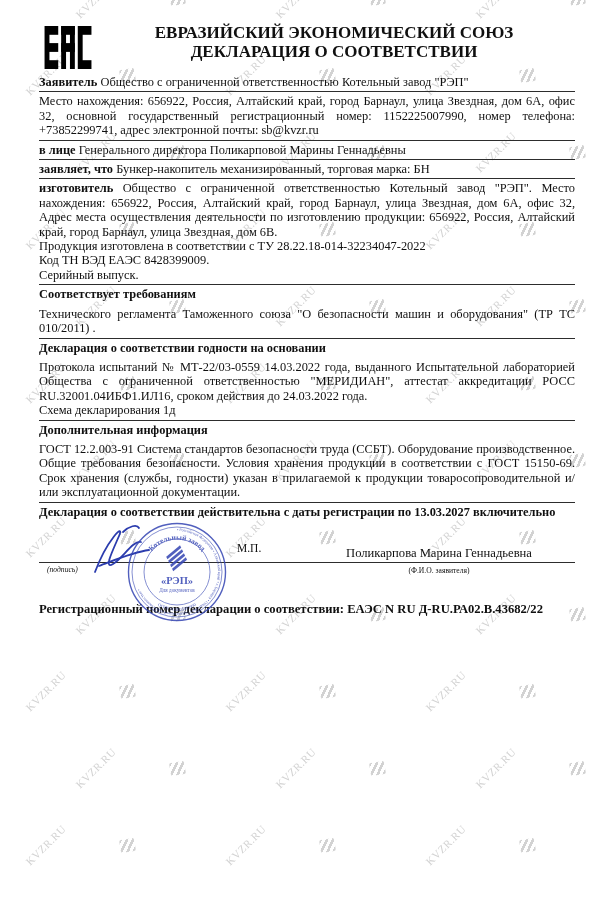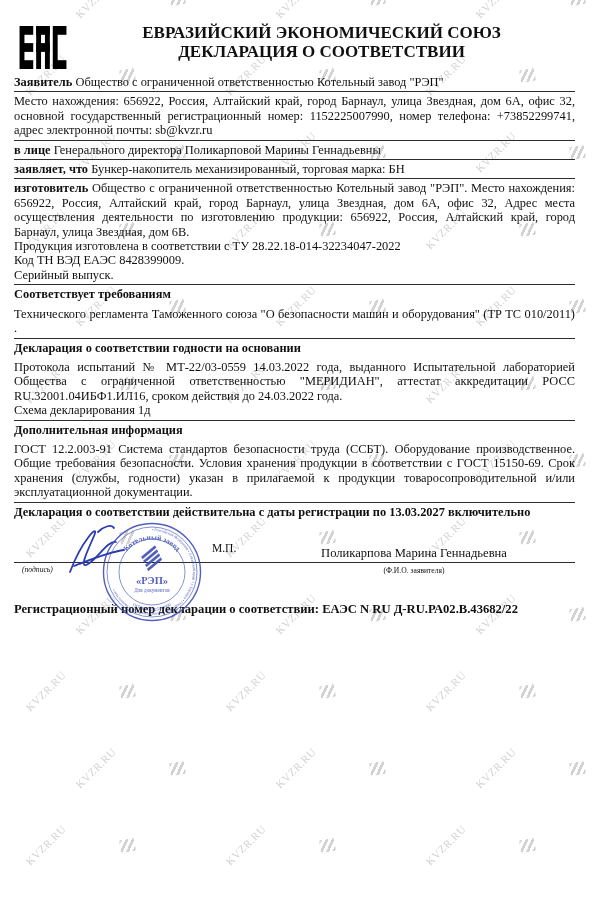--- a/index.html
+++ b/index.html
@@ -4,21 +4,21 @@
 <style>
   html,body{margin:0;padding:0;background:#fff;}
   .page{position:relative;width:600px;height:900px;background:#fff;overflow:hidden;
         font-family:"Liberation Serif",serif;color:#101010;}
   .wm-layer{position:absolute;inset:0;z-index:0;}
   .wm-text{position:absolute;color:#d2d2d2;font-size:11px;letter-spacing:.5px;
            transform:rotate(-45deg);white-space:nowrap;}
   .wm-icon{position:absolute;width:15px;height:13px;border-radius:2px;
            background:repeating-linear-gradient(125deg,#d2d2d2 0 2.6px,rgba(255,255,255,0) 2.6px 5.6px);
            transform:rotate(-10deg);}
-  .content{position:relative;z-index:1;padding:24px 25px 0 14px;}
+  .content{position:relative;z-index:1;padding:24px 25px 0 39px;}
   .header{position:relative;margin-bottom:5px;min-height:46px;}
   .eac-logo{position:absolute;left:5px;top:2px;}
   .titles{margin-left:54px;text-align:center;font-weight:bold;font-size:17px;line-height:18.5px;}
   .row{font-size:12.4px;line-height:14.4px;margin:0;}
   .mt{margin-top:5px;}
   .b{font-weight:bold;}
   .lbl{font-weight:bold;}
   .just{text-align:justify;}
   hr.sep{border:0;border-top:1px solid #2d2d2d;margin:2px 0 2px 0;height:0;}
   .sig-area{position:relative;height:74px;margin-top:3px;}

